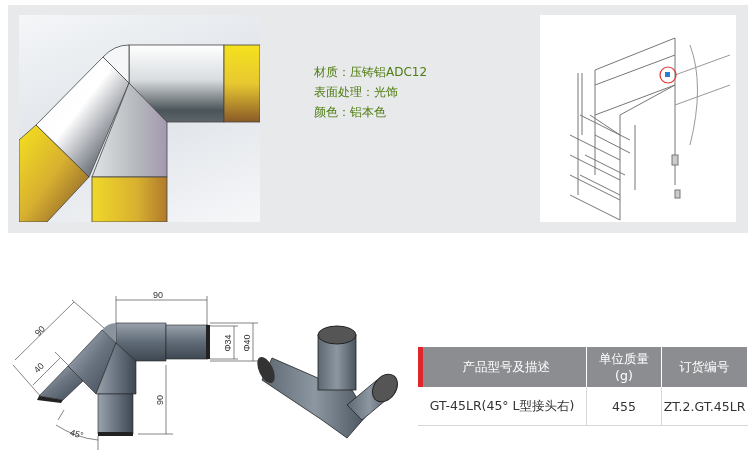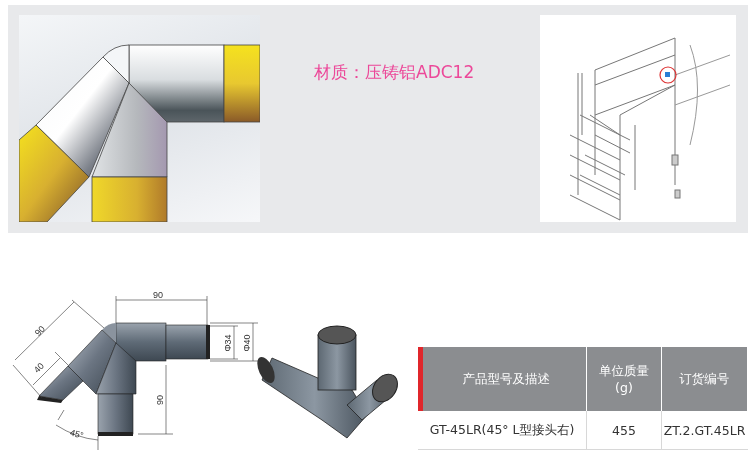--- a/index.html
+++ b/index.html
@@ -2,26 +2,26 @@
 <html><head>
 <meta charset="utf-8">
 <style>
   html,body{margin:0;padding:0;background:#ffffff;}
   body{width:748px;height:461px;position:relative;overflow:hidden;font-family:"DejaVu Sans","Liberation Sans",sans-serif;color:#333;}
   .top-panel{position:absolute;left:8px;top:5px;width:740px;height:228px;background:#e8e9eb;}
   .hero-image{position:absolute;left:19px;top:15px;width:241px;height:207px;background:linear-gradient(160deg,#f4f6f8 0%,#dfe3e8 50%,#f6f7f9 100%);overflow:hidden;}
   .hero-image svg{display:block;}
   .info{position:absolute;left:314px;top:62px;}
   .info .title{font-size:17px;color:#333;margin-bottom:8px;letter-spacing:0.3px;}
-  .info .spec{font-size:17px;color:#ec4899;line-height:20px;}
+  .info .spec{font-size:12px;color:#4d7c0f;line-height:20px;}
   .stair-image{position:absolute;left:540px;top:15px;width:196px;height:207px;background:#ffffff;}
   .tech-drawing{position:absolute;left:8px;top:283px;width:270px;height:178px;}
   .iso-view{position:absolute;left:252px;top:320px;width:165px;height:120px;}
   .spec-table{position:absolute;left:418px;top:347px;border-collapse:collapse;font-size:12.5px;}
-  .spec-table th{background:#8b8d90;color:#fff;font-weight:normal;height:24px;padding:16px 4px;border-right:1px solid #fff;}
+  .spec-table th{background:#8b8d90;color:#fff;font-weight:normal;height:24px;padding:4px 4px;border-right:1px solid #fff;}
   .spec-table th.first{position:relative;width:158px;padding-left:12px;}
   .spec-table th.first::before{content:"";position:absolute;left:0;top:0;width:5px;height:100%;background:#e0262b;}
   .spec-table th.w{width:78px;text-align:center;}
   .spec-table th.o{width:78px;}
   .spec-table td{height:22px;text-align:center;color:#333;border-bottom:1px solid #d8d8d8;border-right:1px solid #d8d8d8;padding:8px 1px;white-space:nowrap;}
   .spec-table td:last-child{border-right:none;}
 </style>
 </head>
 <body>
 
@@ -68,20 +68,22 @@
     <path d="M84 42 Q95 30 110 30 L110 68 Z" fill="#f4f6f8" stroke="#444" stroke-width="0.8"></path>
     <polygon points="84,42 110,68 70,162 17,110" fill="url(#tubeD)" stroke="#444" stroke-width="0.8"></polygon>
     <polygon points="110,68 148,107 148,162 73,162" fill="url(#tubeV)" stroke="#444" stroke-width="0.8"></polygon>
     <polygon points="17,110 70,162 28,207 0,207 0,125" fill="url(#yelD)" stroke="#444" stroke-width="0.8"></polygon>
     <rect x="73" y="162" width="75" height="45" fill="url(#yelV)" stroke="#444" stroke-width="0.8"></rect>
   </svg>
 </div>
 
 <div class="info">
   <div class="spec"><span>材质：</span><span>压铸铝ADC12</span></div>
+  <div class="spec"><span>表面处理：</span><span>光饰</span></div>
+  <div class="spec"><span>颜色：</span><span>铝本色</span></div>
 </div>
 
 <div class="stair-image">
   <svg width="196" height="207" viewBox="0 0 196 207" fill="none" stroke="#777" stroke-width="1">
     <path d="M42 58 L42 120 M55 55 L135 23 M55 55 L55 160 M135 23 L135 150 M55 70 L135 40 M55 100 L135 70"></path>
     <path d="M38 58 L38 180 M30 180 L80 205 M30 160 L80 185 M30 140 L80 165 M30 120 L80 145 M40 100 L90 125"></path>
     <path d="M80 205 L80 100 L135 70 M95 175 L95 110 M135 150 L135 170"></path>
     <path d="M50 100 L80 120 M55 120 L90 138 M45 140 L85 160 M40 160 L80 180"></path>
     <path d="M150 30 Q165 70 150 130" stroke="#999"></path>
     <path d="M135 60 L190 40 M135 90 L190 70" stroke="#999"></path>

